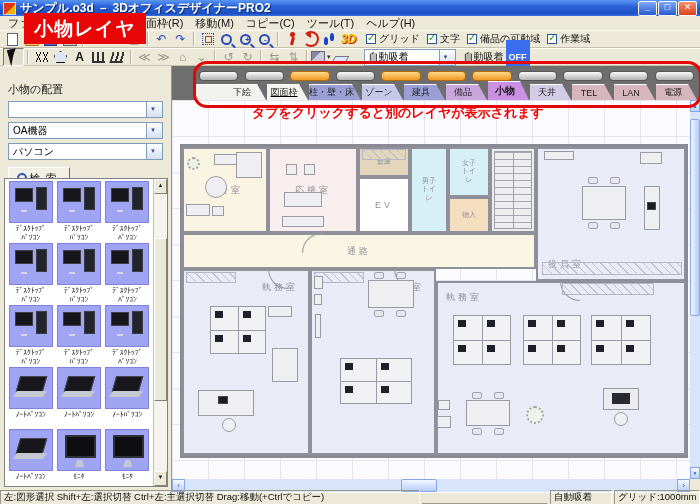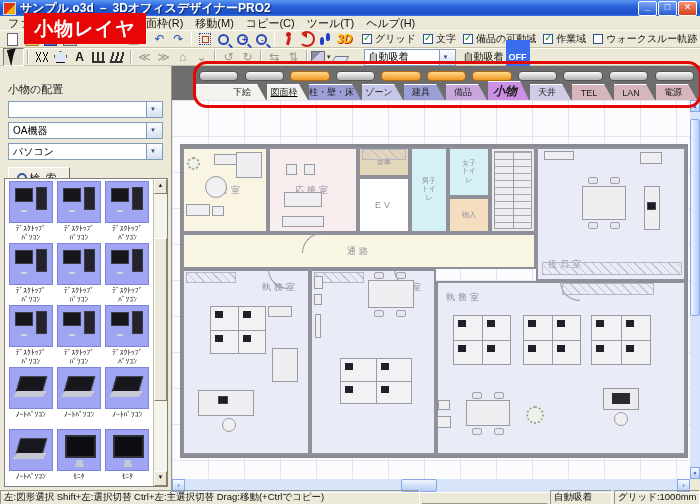--- a/index.html
+++ b/index.html
@@ -84,21 +84,21 @@
   .pillrow{display:flex;height:13px;}
   .pcell{flex:1;display:flex;justify-content:center;align-items:center;}
   .pill{width:82%;height:8px;border-radius:4px;border:1px solid #555;
      background:linear-gradient(#fafafa,#b2b2b2);}
   .pill.orange{background:linear-gradient(#ffd98a,#f09922);border-color:#b06a10;}
   .tabrow{display:flex;align-items:flex-end;height:18px;gap:1px;}
   .tab{flex:1;height:15px;position:relative;clip-path:polygon(0 0,calc(100% - 9px) 0,100% 100%,0 100%);
      display:flex;align-items:center;justify-content:center;border-top:1px solid #fff;}
   .tab .tlabel{font-size:9px;color:#1c1c1c;white-space:nowrap;padding-right:7px;}
   .tab.selected{height:18px;}
-  .tab.selected .tlabel{font-weight:bold;font-size:12px;font-style:italic;}
+  .tab.selected .tlabel{font-weight:bold;font-size:10px;}
   
   .sidebar{position:absolute;left:0;top:66px;width:172px;height:426px;background:#ece9d8;
      border-right:1px solid #9a9888;box-sizing:border-box;}
   .panel-title{margin:16px 0 4px 8px;font-size:11px;color:#222;}
   #sidebar-dropdowns{display:block;}
   #sidebar-dropdowns .xp-select{margin:4px 8px;}
   .search-btn{margin:7px 8px 4px;width:60px;height:20px;background:#f2f0e4;border:1px solid;
      border-color:#fff #6f6d5e #6f6d5e #fff;display:flex;align-items:center;justify-content:center;font-size:11px;}
   .search-btn .slabel{letter-spacing:5px;margin-left:3px;}
   .lens-sm{width:6px;height:6px;border:2px solid #3858a8;border-radius:50%;position:relative;}
@@ -273,24 +273,20 @@
           <span>文字</span>
         </label>
         <label class="chk">
           <span class="box checked"></span>
           <span>備品の可動域</span>
         </label>
         <label class="chk">
           <span class="box checked"></span>
           <span>作業域</span>
         </label>
-        <label class="chk">
-          <span class="box"></span>
-          <span>ウォークスルー軌跡</span>
-        </label>
       </span>
   </div>
 
   <div class="toolbar2">
     <span class="tbtn pressed">
         <span class="ic ic-arrowsel"></span>
       </span>
     <span class="sep"></span>
     <span class="tbtn">
         <span class="ic ic-zig"></span>
@@ -519,20 +515,21 @@
         <div class="sb-btn">▲</div>
         <div class="sb-track">
             <div class="sb-thumb"></div>
           </div>
         <div class="sb-btn">▼</div>
       </div>
     </div>
   </div>
 
   <div class="canvas">
+    <div class="canvas-note">タブをクリックすると別のレイヤが表示されます</div>
     <div id="floorplan">
       <div class="building"></div>
       <div id="rooms">
           <div class="room" style="left: 10px; top: 47px; width: 86px; height: 86px; background: rgb(250, 244, 226);">
             <span class="room-label lp-center">待合室</span>
           </div>
           <div class="room" style="left: 96px; top: 47px; width: 90px; height: 86px; background: rgb(248, 238, 238);">
             <span class="room-label lp-center">応接室</span>
           </div>
           <div class="room" style="left: 186px; top: 47px; width: 52px; height: 30px; background: rgb(228, 214, 186);">

